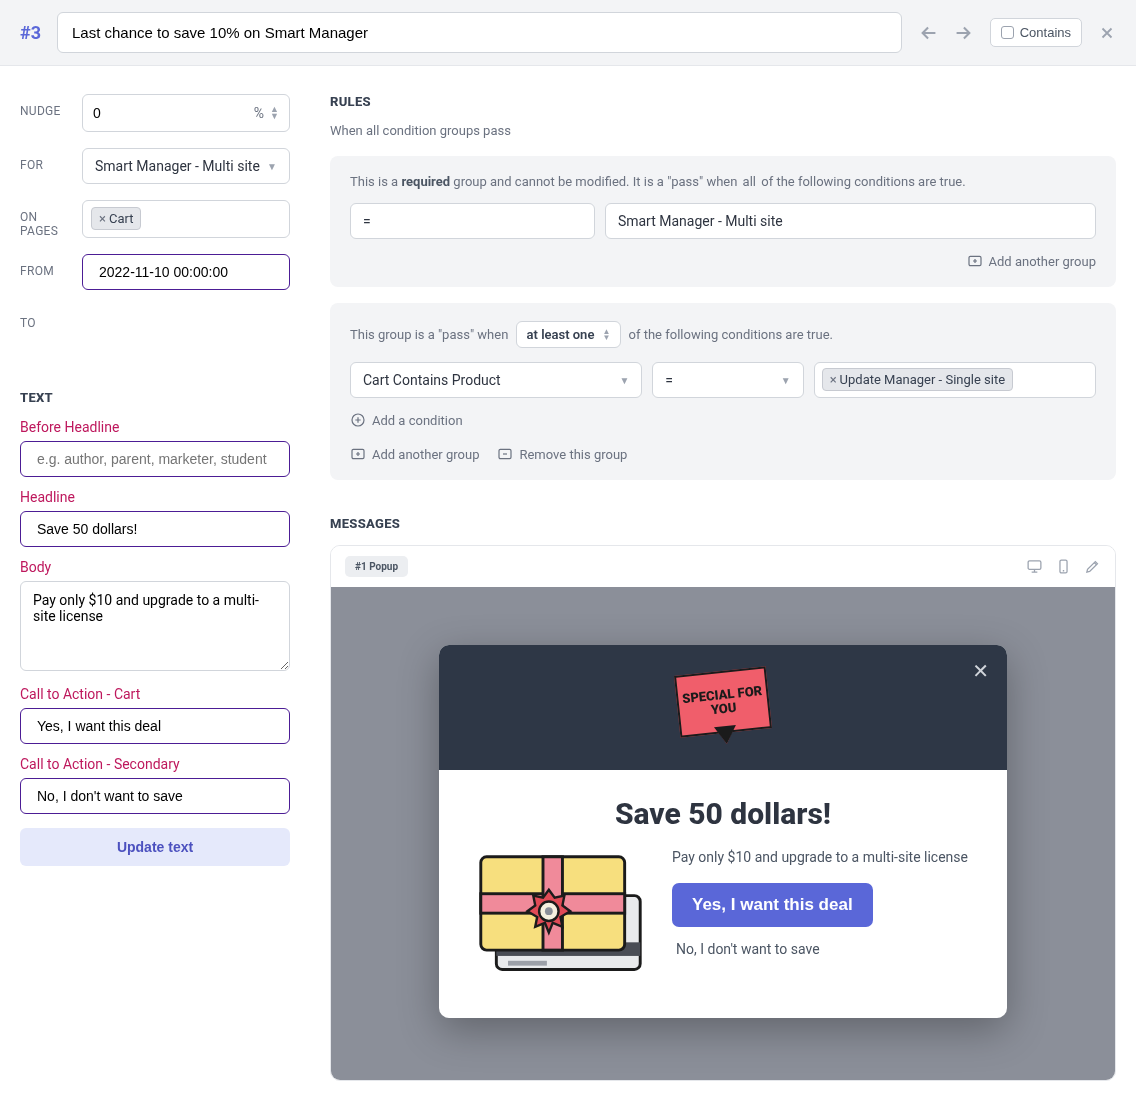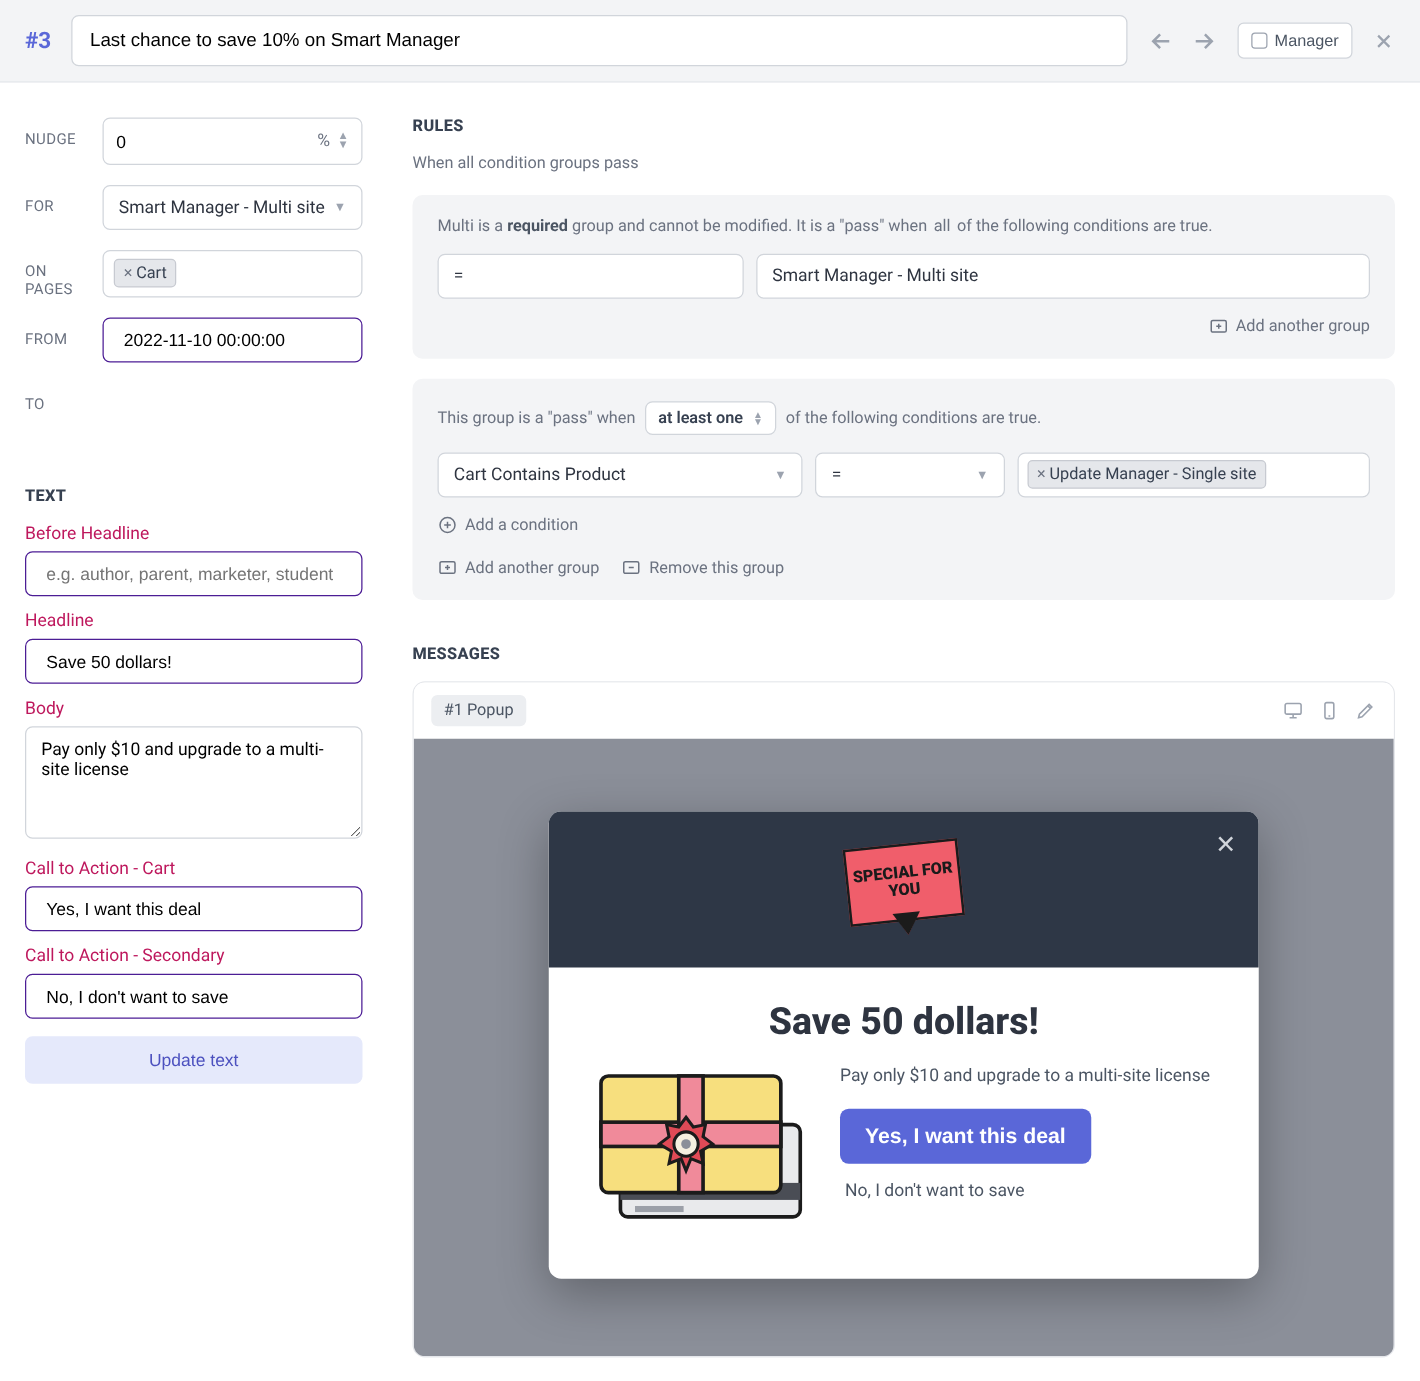--- a/index.html
+++ b/index.html
@@ -36,21 +36,21 @@
 
 .text-input { width: 100%; border: 1px solid #4c1d95; border-radius: 6px; padding: 9px 16px; font-size: 14px; background: #fff; }
 .text-area { width: 100%; border: 1px solid #d1d5db; border-radius: 6px; padding: 10px 12px; font-size: 14px; background: #fff; resize: vertical; min-height: 90px; font-family: inherit; }
 
 .section-title { font-size: 13px; font-weight: 800; color: #374151; margin-bottom: 14px; letter-spacing: 0.3px; }
 .section-sub { font-size: 13px; color: #6b7280; margin-bottom: 18px; }
 
 .text-section { margin-top: 60px; }
 .text-field-label { font-size: 14px; color: #be185d; margin-bottom: 6px; margin-top: 12px; }
 
-.update-btn { width: 100%; background: #e5e9fb; color: #4c51bf; border: none; border-radius: 6px; padding: 11px; font-size: 14px; font-weight: 400; cursor: pointer; margin-top: 14px; }
+.update-btn { width: 100%; background: #e5e9fb; color: #4c51bf; border: none; border-radius: 6px; padding: 11px; font-size: 14px; font-weight: 700; cursor: pointer; margin-top: 14px; }
 
 .rule-group { background: #f3f4f6; border-radius: 8px; padding: 18px 20px; margin-bottom: 16px; }
 .rule-desc { font-size: 13px; color: #6b7280; margin-bottom: 14px; }
 .rule-desc strong { color: #4b5563; }
 .rule-desc .pill { background: transparent; padding: 0 2px; }
 
 .rule-row { display: flex; gap: 10px; margin-bottom: 4px; }
 .rule-cell { background: #fff; border: 1px solid #d1d5db; border-radius: 6px; padding: 9px 12px; display: flex; align-items: center; justify-content: space-between; }
 .rule-cell.field { flex: 1.7; }
 .rule-cell.op { flex: 0.8; }
@@ -64,21 +64,21 @@
 
 .sel-pill { display: inline-flex; align-items: center; gap: 8px; border: 1px solid #d1d5db; border-radius: 6px; padding: 5px 10px; background: #fff; margin: 0 4px; font-size: 13px; font-weight: 600; color: #374151; }
 .sel-pill .stepper { display: flex; flex-direction: column; line-height: 6px; font-size: 8px; color: #9ca3af; }
 
 .tag-cell { background: #fff; border: 1px solid #d1d5db; border-radius: 6px; padding: 5px 7px; flex: 1.7; }
 .tag-cell .tag { background: #e5e7eb; }
 
 .messages-section { margin-top: 36px; }
 .message-card { border: 1px solid #e5e7eb; border-radius: 10px; overflow: hidden; }
 .message-header { display: flex; align-items: center; justify-content: space-between; padding: 10px 14px; background: #fff; }
-.message-badge { background: #eceef1; color: #4b5563; font-weight: 400; font-size: 13px; padding: 5px 10px; border-radius: 5px; }
+.message-badge { background: #eceef1; color: #4b5563; font-weight: 700; font-size: 10px; padding: 5px 10px; border-radius: 5px; }
 .message-icons { display: flex; gap: 12px; color: #9ca3af; }
 .message-icons svg { width: 17px; height: 17px; cursor: pointer; }
 
 .message-preview { background: #8b8f99; padding: 58px 0 62px; display: flex; justify-content: center; }
 .popup { width: 568px; background: #fff; border-radius: 10px; overflow: hidden; box-shadow: 0 12px 40px rgba(0,0,0,0.3); position: relative; }
 .popup-header { background: #2e3746; height: 125px; display: flex; align-items: center; justify-content: center; position: relative; }
 .popup-close { position: absolute; top: 14px; right: 18px; color: #d1d5db; font-size: 20px; cursor: pointer; }
 
 .special-badge { position: relative; width: 100px; height: 78px; }
 .special-badge .box { position: absolute; width: 92px; height: 62px; background: #f05e6b; border: 2.5px solid #1b1b1b; transform: rotate(-6deg); display: flex; align-items: center; justify-content: center; text-align: center; font-weight: 900; font-size: 13px; line-height: 14px; color: #1b1b1b; left: 4px; top: 2px; }
@@ -103,21 +103,21 @@
   <div class="header-nav">
     <svg viewBox="0 0 24 24" fill="none" stroke="currentColor" stroke-width="2.2">
         <path d="M19 12H5M11 6l-6 6 6 6"></path>
       </svg>
     <svg viewBox="0 0 24 24" fill="none" stroke="currentColor" stroke-width="2.2">
         <path d="M5 12h14M13 6l6 6-6 6"></path>
       </svg>
   </div>
   <button class="approve-btn">
     <span class="chk"></span>
-    <span>Manager</span>
+    <span>Contains</span>
   </button>
   <svg class="close-icon" width="18" height="18" viewBox="0 0 24 24" fill="none" stroke="currentColor" stroke-width="2.4">
       <path d="M18 6L6 18M6 6l12 12"></path>
     </svg>
 </div>
 
 <div class="main">
 
   <div class="left-col">
     <div class="field-row">
@@ -188,21 +188,21 @@
       <button class="update-btn">Update text</button>
     </div>
   </div>
 
   <div class="right-col">
     <div class="section-title">RULES</div>
     <div class="section-sub">When all condition groups pass</div>
 
     <div class="rule-group">
       <div class="rule-desc">
-        <span>Multi is a </span><strong>required</strong><span> group and cannot be modified.  It is a "pass" when </span><span class="pill">all</span><span> of the following conditions are true.</span>
+        <span>This is a </span><strong>required</strong><span> group and cannot be modified.  It is a "pass" when </span><span class="pill">all</span><span> of the following conditions are true.</span>
       </div>
       <div class="rule-row">
         <div class="rule-cell op">
             <span>=</span>
           </div>
         <div class="rule-cell val">
             <span>Smart Manager - Multi site</span>
           </div>
       </div>
       <div class="rule-actions">

